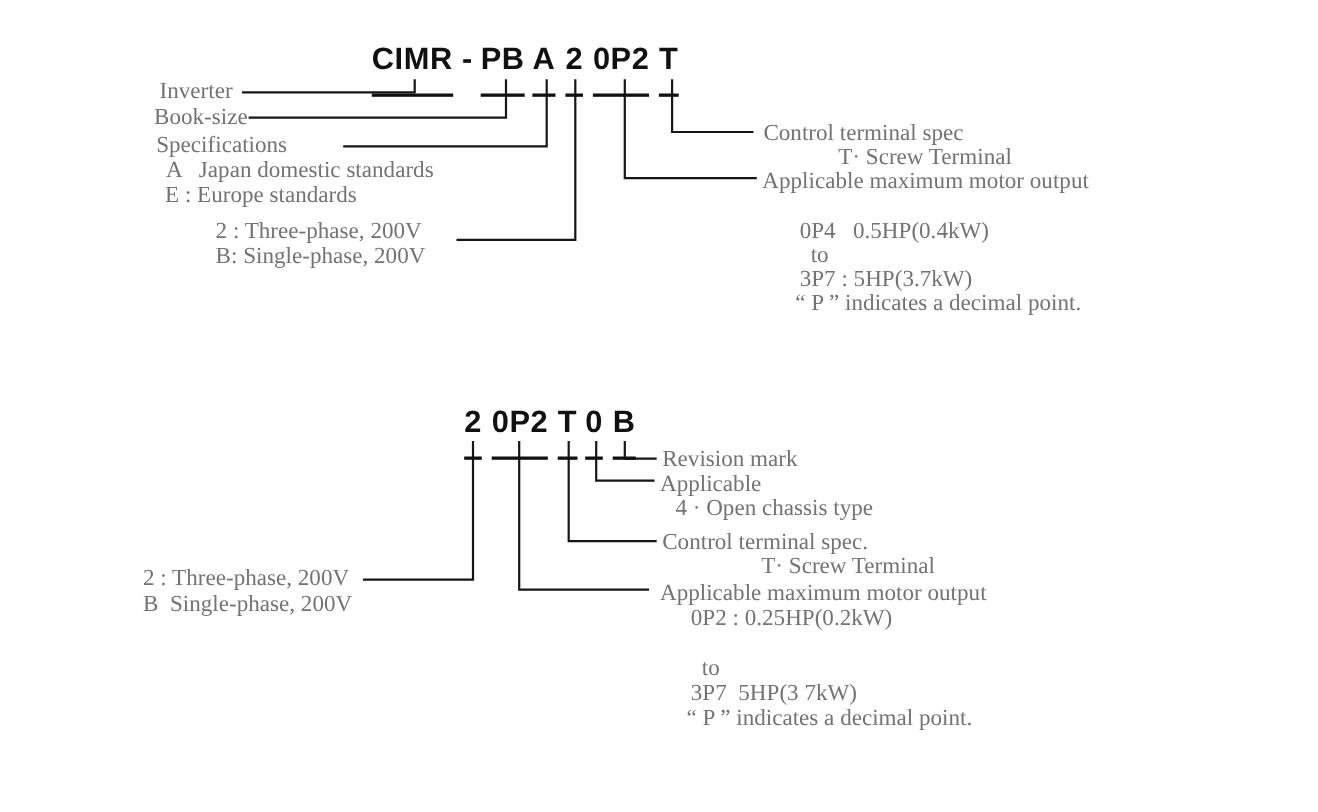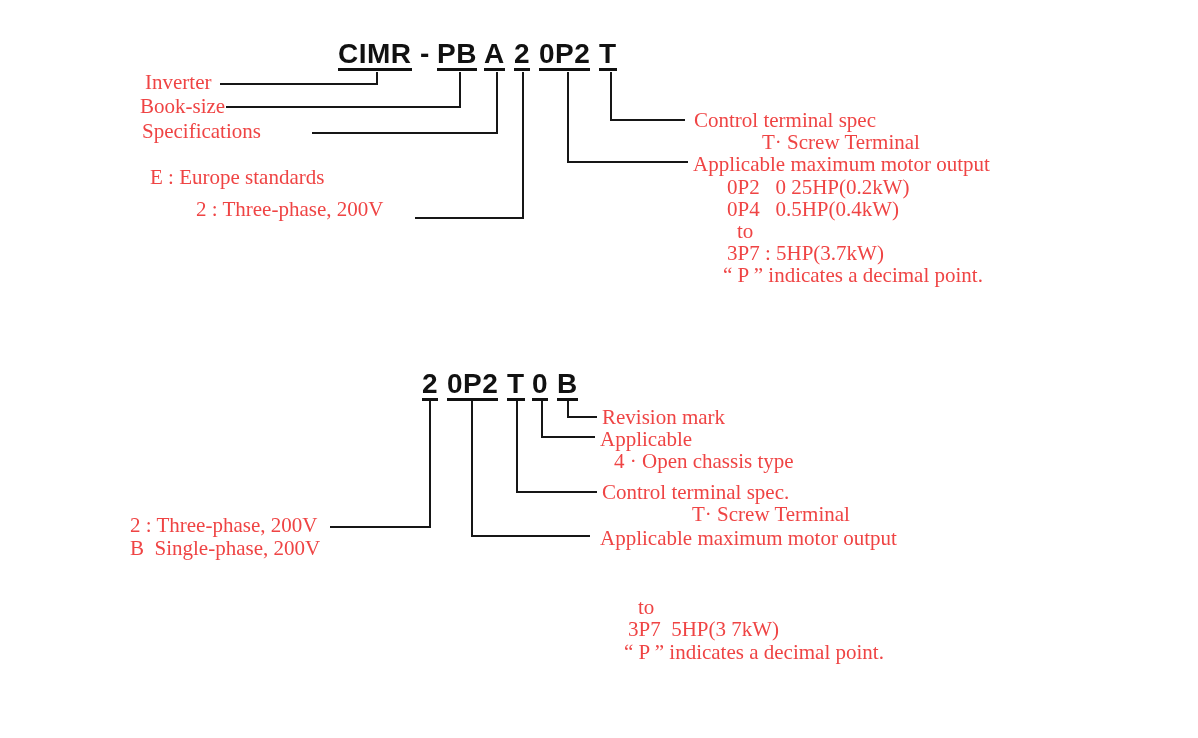--- a/index.html
+++ b/index.html
@@ -7,23 +7,23 @@
     position:relative;width:1198px;height:738px;background:#ffffff;
     overflow:hidden;font-family:"Liberation Serif", serif;color:#161616;
   }
   
   #lines{position:absolute;left:0;top:0;width:1198px;height:738px;}
   
   .code{
     position:absolute;font-family:"Liberation Sans", sans-serif;font-weight:700;
     font-size:28px;line-height:24px;color:#111;letter-spacing:0.5px;white-space:pre;
   }
-  .code.u{border-bottom:3px solid #111;padding-bottom:2px;}
+  .code.u{border-bottom:3px solid #111;padding-bottom:19px;}
   
-  .lbl{position:absolute;font-size:21px;line-height:22px;white-space:pre;color:#ef4444;}
+  .lbl{position:absolute;font-size:21px;line-height:22px;white-space:pre;color:#737373;}
   
   #d1s0{left:338px;top:42px;}  
   #d1s1{left:420px;top:42px;}  
   #d1s2{left:437px;top:42px;}  
   #d1s3{left:484px;top:42px;}  
   #d1s4{left:514px;top:42px;}  
   #d1s5{left:539px;top:42px;}  
   #d1s6{left:599px;top:42px;}  
   
   #d1-inverter{left:145px;top:71px;}
@@ -89,44 +89,46 @@
   <span id="d1s1" class="code">-</span>
   <span id="d1s2" class="code u">PB</span>
   <span id="d1s3" class="code u">A</span>
   <span id="d1s4" class="code u">2</span>
   <span id="d1s5" class="code u">0P2</span>
   <span id="d1s6" class="code u">T</span>
 
   <span id="d1-inverter" class="lbl">Inverter</span>
   <span id="d1-booksize" class="lbl">Book-size</span>
   <span id="d1-specs" class="lbl">Specifications</span>
+  <span id="d1-specA" class="lbl">A   Japan domestic standards</span>
   <span id="d1-specE" class="lbl">E : Europe standards</span>
   <span id="d1-phase2" class="lbl">2 : Three-phase, 200V</span>
+  <span id="d1-phaseB" class="lbl">B: Single-phase, 200V</span>
 
   <span id="d1-ctrl" class="lbl">Control terminal spec</span>
   <span id="d1-ctrlT" class="lbl">T· Screw Terminal</span>
   <span id="d1-motor" class="lbl">Applicable maximum motor output</span>
-  <span id="d1-m0" class="lbl">0P2   0 25HP(0.2kW)</span>
   <span id="d1-m1" class="lbl">0P4   0.5HP(0.4kW)</span>
   <span id="d1-m2" class="lbl">to</span>
   <span id="d1-m3" class="lbl">3P7 : 5HP(3.7kW)</span>
   <span id="d1-m4" class="lbl">“ P ” indicates a decimal point.</span>
 
   <span id="d2s0" class="code u">2</span>
   <span id="d2s1" class="code u">0P2</span>
   <span id="d2s2" class="code u">T</span>
   <span id="d2s3" class="code u">0</span>
   <span id="d2s4" class="code u">B</span>
 
   <span id="d2-rev" class="lbl">Revision mark</span>
   <span id="d2-encl" class="lbl">Applicable</span>
   <span id="d2-encl0" class="lbl">4 · Open chassis type</span>
   <span id="d2-ctrl" class="lbl">Control terminal spec.</span>
   <span id="d2-ctrlT" class="lbl">T· Screw Terminal</span>
   <span id="d2-motor" class="lbl">Applicable maximum motor output</span>
+  <span id="d2-m0" class="lbl">0P2 : 0.25HP(0.2kW)</span>
   <span id="d2-m2" class="lbl">to</span>
   <span id="d2-m3" class="lbl">3P7  5HP(3 7kW)</span>
   <span id="d2-m4" class="lbl">“ P ” indicates a decimal point.</span>
 
   <span id="d2-phase2" class="lbl">2 : Three-phase, 200V</span>
   <span id="d2-phaseB" class="lbl">B  Single-phase, 200V</span>
 
 </div>
 
 </body></html>

